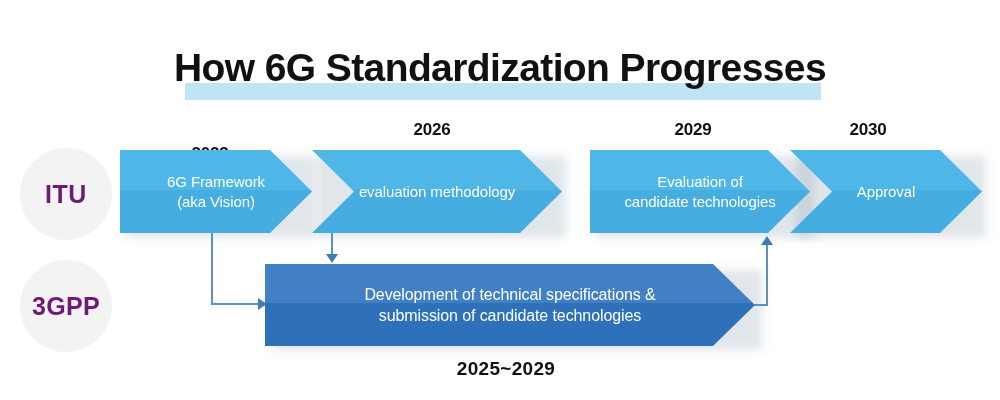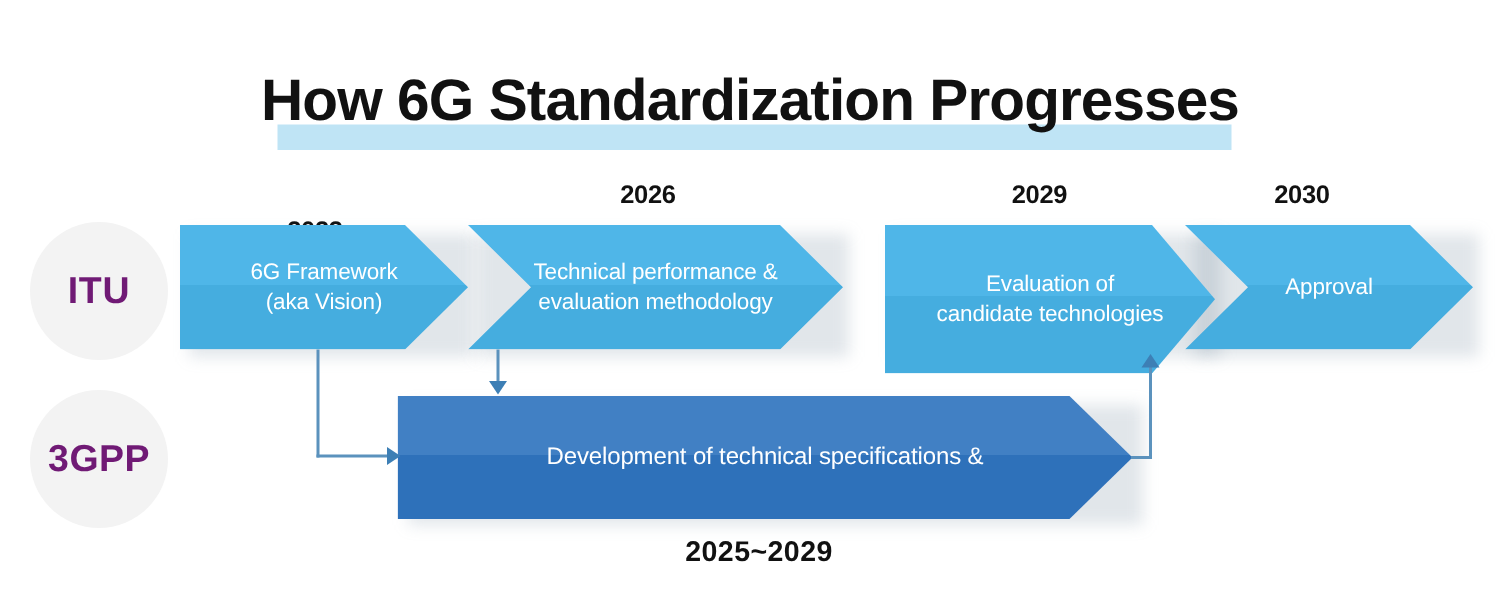--- a/index.html
+++ b/index.html
@@ -169,42 +169,42 @@
 
 <div class="arrow light shape-flat" style="left:120px; top:150px; width:192px; height:83px;">
   <div class="label">
     <div>6G Framework</div>
     <div>(aka Vision)</div>
   </div>
 </div>
 
 <div class="arrow light shape-notched" style="left:312px; top:150px; width:250px; height:83px;">
   <div class="label">
-    <div>Technical performance &amp;</div>
     <div>evaluation methodology</div>
   </div>
 </div>
 
-<div class="arrow light shape-flat" style="left:590px; top:150px; width:220px; height:99px;">
+<div class="arrow light shape-flat" style="left:590px; top:150px; width:220px; height:83px;">
   <div class="label">
     <div>Evaluation of</div>
     <div>candidate technologies</div>
   </div>
 </div>
 
 <div class="arrow light shape-notched" style="left:790px; top:150px; width:192px; height:83px;">
   <div class="label">
     <div>Approval</div>
   </div>
 </div>
 
 <div class="arrow-shadow" style="left:272px; top:270px; width:490px; height:80px;"></div>
 <div class="arrow dark shape-flat" style="left:265px; top:264px; width:490px; height:82px;">
   <div class="label">
     <div>Development of technical specifications &amp;</div>
+    <div>submission of candidate technologies</div>
   </div>
 </div>
 
 <div class="conn-line" style="left:211px; top:233px; width:2px; height:72px;"></div>
 <div class="conn-line" style="left:211px; top:303px; width:52px; height:2px;"></div>
 <div class="conn-head head-right" style="left:258px; top:298px;"></div>
 
 <div class="conn-line" style="left:331px; top:233px; width:2px; height:23px;"></div>
 <div class="conn-head head-down" style="left:326px; top:254px;"></div>
 

